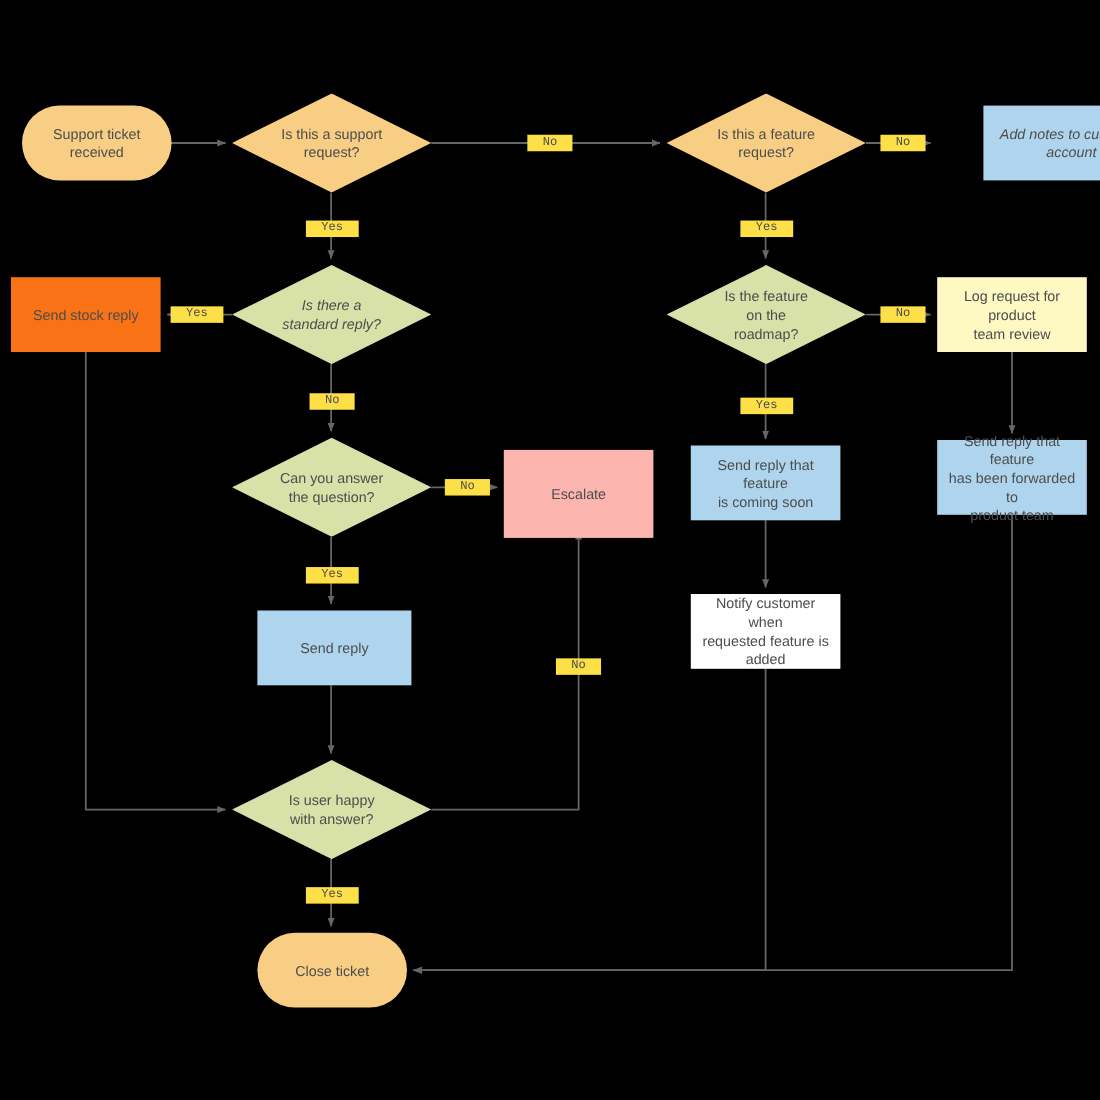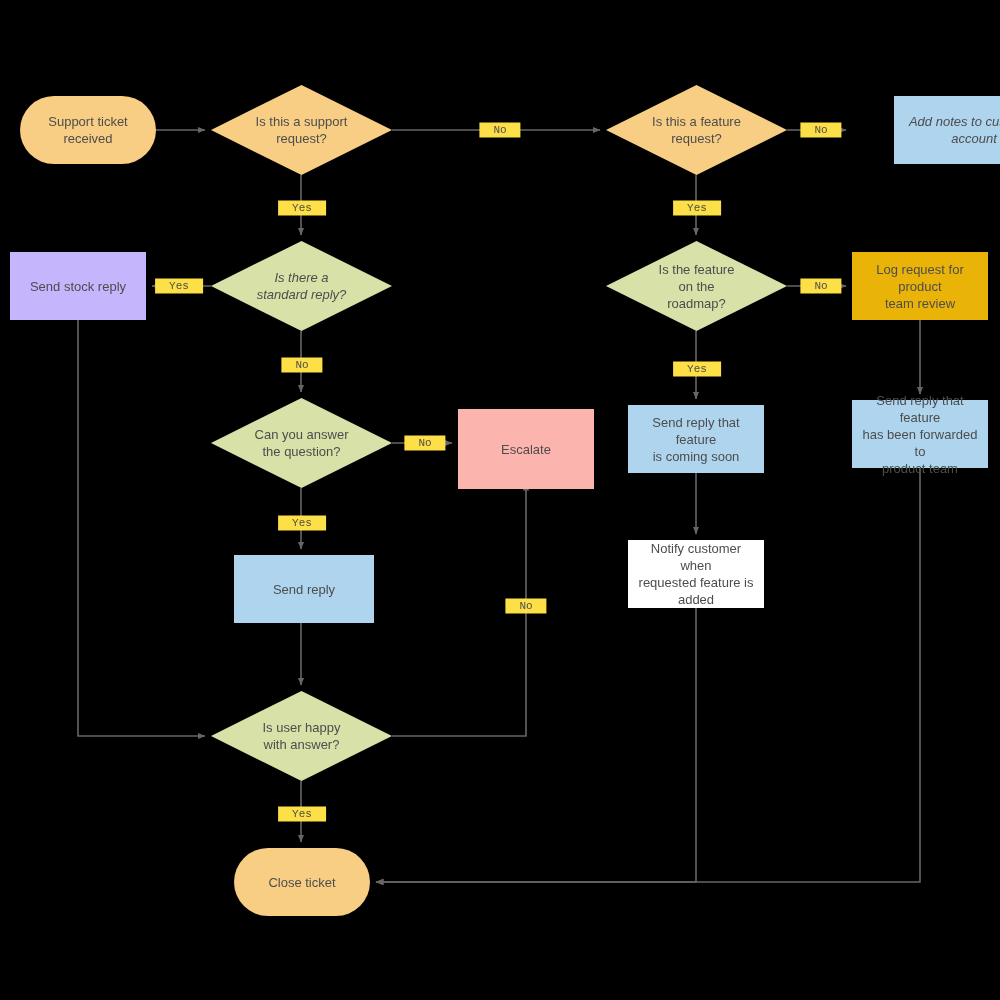--- a/index.html
+++ b/index.html
@@ -121,32 +121,32 @@
         <span class="node-label">Add notes to customer
 account</span>
       </div>
       <div class="node decision" style="left: 211px; top: 241px; width: 181px; height: 90px; font-style: italic;">
         <svg class="diamond-shape" viewBox="0 0 181 90" preserveAspectRatio="none">
           <polygon points="90.5,0 181,45 90.5,90 0,45" fill="#d7e1a8"></polygon>
         </svg>
         <span class="node-label">Is there a
 standard reply?</span>
       </div>
-      <div class="node process" style="left: 10px; top: 252px; width: 136px; height: 68px; background: #c4b5fd;">
+      <div class="node process" style="left: 10px; top: 252px; width: 136px; height: 68px; background: #f97316;">
         <span class="node-label">Send stock reply</span>
       </div>
       <div class="node decision" style="left: 606px; top: 241px; width: 181px; height: 90px;">
         <svg class="diamond-shape" viewBox="0 0 181 90" preserveAspectRatio="none">
           <polygon points="90.5,0 181,45 90.5,90 0,45" fill="#d7e1a8"></polygon>
         </svg>
         <span class="node-label">Is the feature
 on the
 roadmap?</span>
       </div>
-      <div class="node process" style="left: 852px; top: 252px; width: 136px; height: 68px; background: #eab308;">
+      <div class="node process" style="left: 852px; top: 252px; width: 136px; height: 68px; background: #fef9c3;">
         <span class="node-label">Log request for product
 team review</span>
       </div>
       <div class="node decision" style="left: 211px; top: 398px; width: 181px; height: 90px;">
         <svg class="diamond-shape" viewBox="0 0 181 90" preserveAspectRatio="none">
           <polygon points="90.5,0 181,45 90.5,90 0,45" fill="#d7e1a8"></polygon>
         </svg>
         <span class="node-label">Can you answer
 the question?</span>
       </div>

